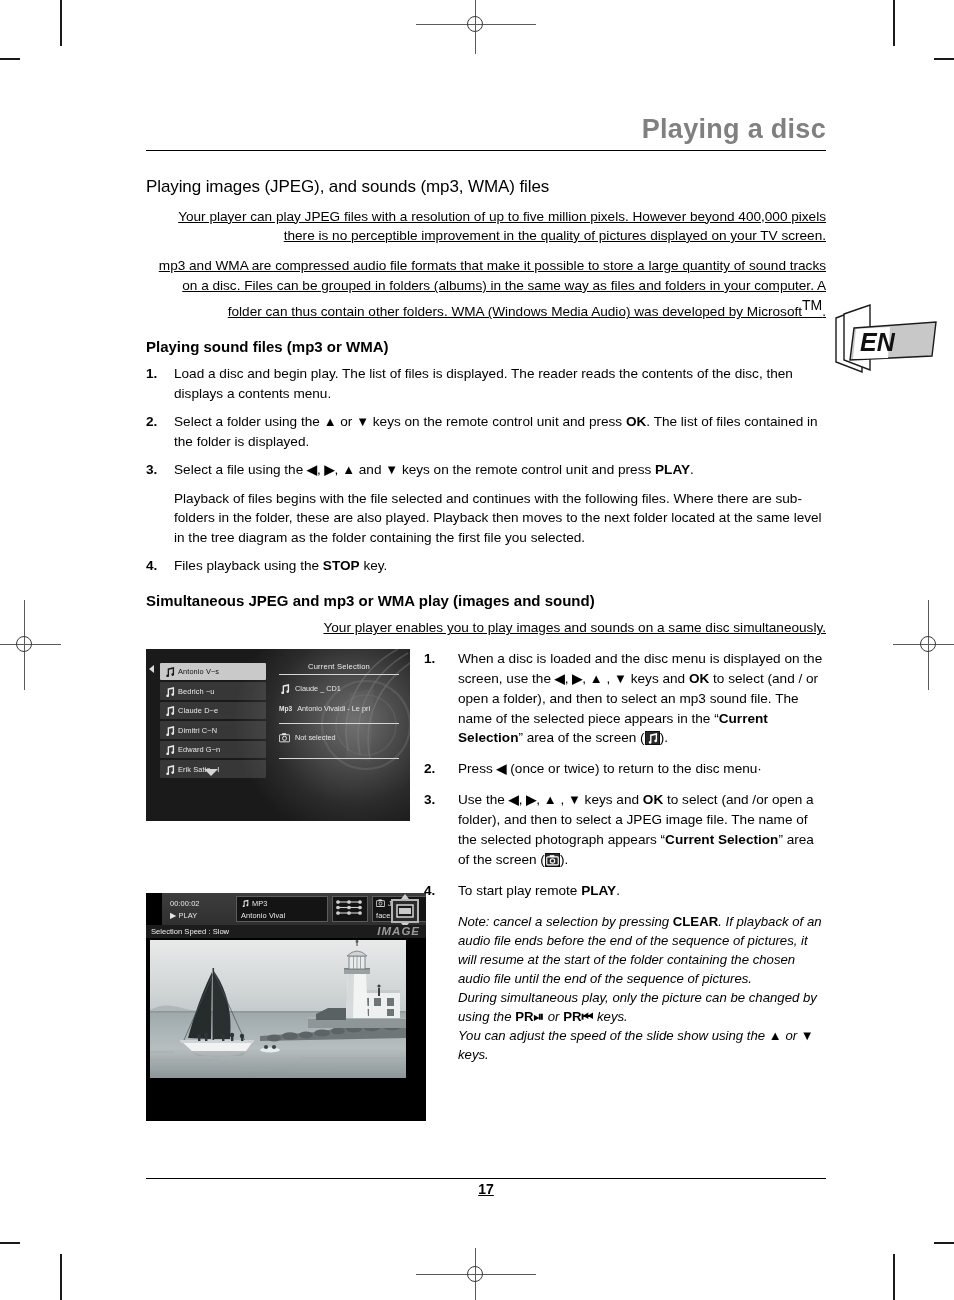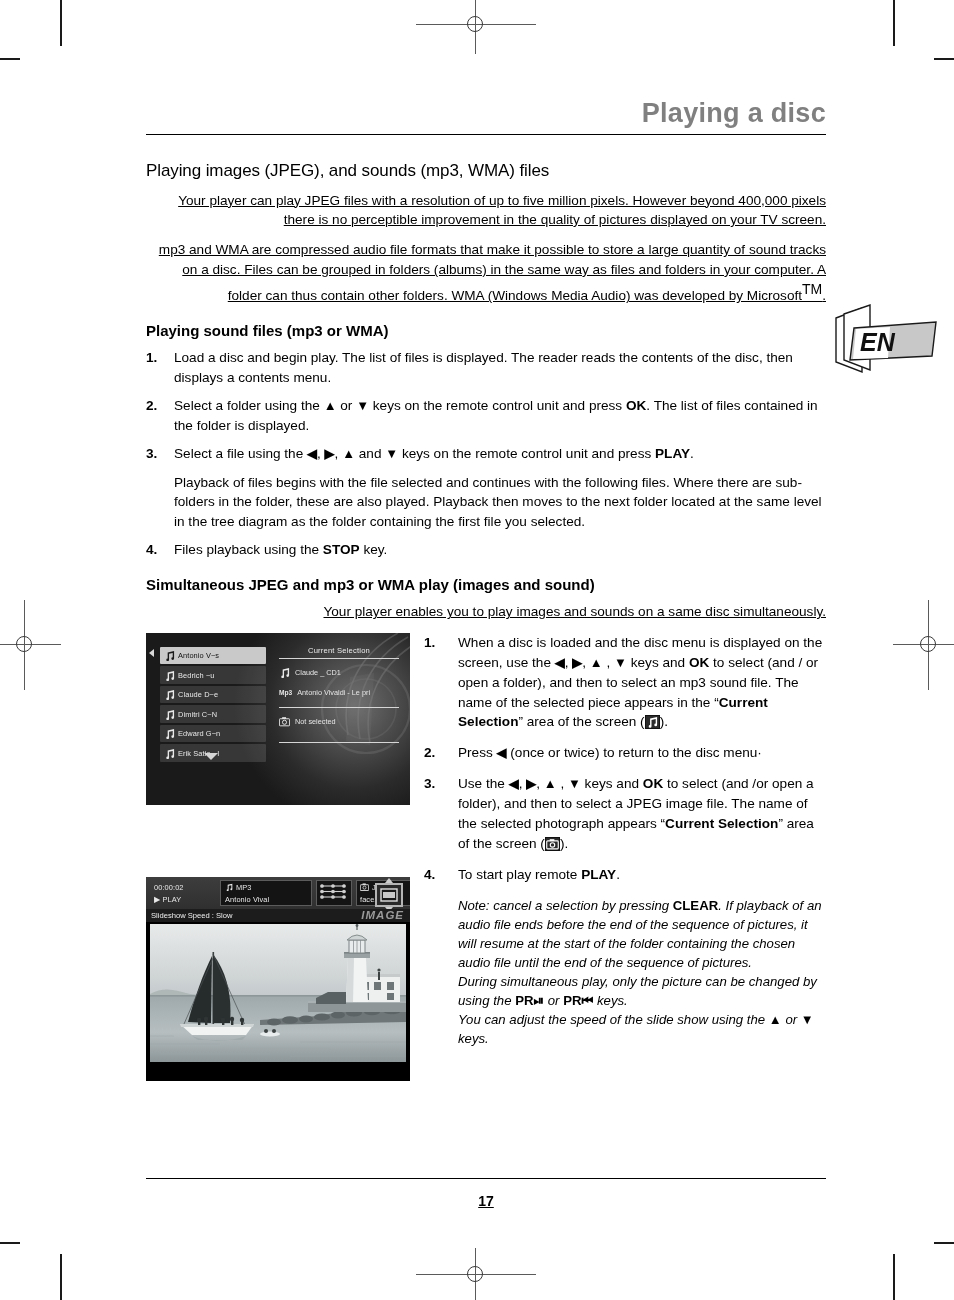--- a/index.html
+++ b/index.html
@@ -38,21 +38,21 @@
   }
   .regmark .hl {
     position: absolute; top: 16px; left: 0; height: 1.3px; width: 34px;
     background: #5a5a5a;
   }
 
   
   #content {
     position: absolute;
     left: 146px;
-    top: 100px;
+    top: 116px;
     width: 680px;
   }
 
   
   .running-head {
     text-align: right;
     font-size: 27px;
     font-weight: bold;
     color: #808080;
     letter-spacing: 0.3px;
@@ -245,21 +245,21 @@
     height: 12px;
   }
   .cs-row .ic { width: 11px; height: 11px; margin-right: 5px; flex: 0 0 auto; }
   .cs-row .mp3tag {
     font-size: 6.6px; color: #e4e4e4; margin-right: 5px; flex: 0 0 auto;
     font-weight: bold;
   }
   .cs-row .txt { font-size: 7.3px; color: #e6e6e6; white-space: nowrap; }
 
   
-  .shot2 { height: 204px; margin-top: 72px; }
+  .shot2 { height: 228px; margin-top: 72px; padding-left: 16px; }
   .osd {
     position: relative;
     height: 38px;
     background: linear-gradient(180deg,#3d3d3d 0%, #2d2d2d 100%);
   }
   .osd .blk {
     position: absolute;
     background: #141414;
     border: 1px solid #5c5c5c;
     box-sizing: border-box;
@@ -313,21 +313,21 @@
     position: absolute;
     left: 146px;
     top: 1178px;
     width: 680px;
   }
   .footer .rule { border-top: 1.6px solid #000; }
   .footer .pageno {
     text-align: center;
     font-size: 14px;
     font-weight: bold;
-    margin-top: 14px;
+    margin-top: 2px;
     text-decoration: underline;
   }
 </style>
 </head>
 <body>
 
 <div id="page">
 
   <div class="cropmark" style="left:60px; top:0; width:1.6px; height:46px;"></div>
   <div class="cropmark" style="left:0; top:58px; width:20px; height:1.6px;"></div>
@@ -537,21 +537,21 @@
           <svg style="position:absolute; left:226px; top:0px; width:34px; height:36px;" viewBox="0 0 34 36">
             <polygon points="17,1 21,6 13,6" fill="#cfcfcf"></polygon>
             <polygon points="17,35 21,30 13,30" fill="#cfcfcf"></polygon>
             <rect x="4" y="7" width="26" height="22" fill="#2a2a2a" stroke="#b5b5b5" stroke-width="2"></rect>
             <rect x="9" y="12" width="16" height="12" fill="#1a1a1a" stroke="#e0e0e0" stroke-width="1.4"></rect>
             <rect x="11" y="15" width="12" height="6" fill="#c9c9c9"></rect>
           </svg>
         </div>
 
         <div class="osd-speed">
-          <span class="sp">Slideshow Speed : Slow</span>
+          <span class="sp">Selection Speed : Slow</span>
           <span class="img">IMAGE</span>
         </div>
 
         <div class="photo">
           <svg width="256" height="138" viewBox="0 0 256 138" xmlns="http://www.w3.org/2000/svg">
             <defs>
               <linearGradient id="sky" x1="0" y1="0" x2="0" y2="1">
                 <stop offset="0%" stop-color="#e8eaea"></stop>
                 <stop offset="70%" stop-color="#cfd4d5"></stop>
                 <stop offset="100%" stop-color="#c2c8ca"></stop>

